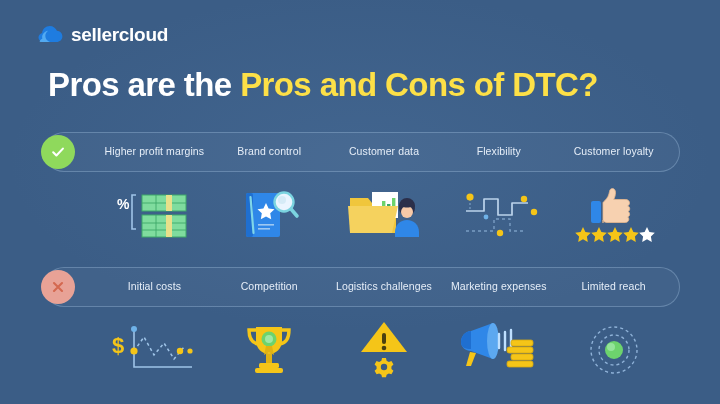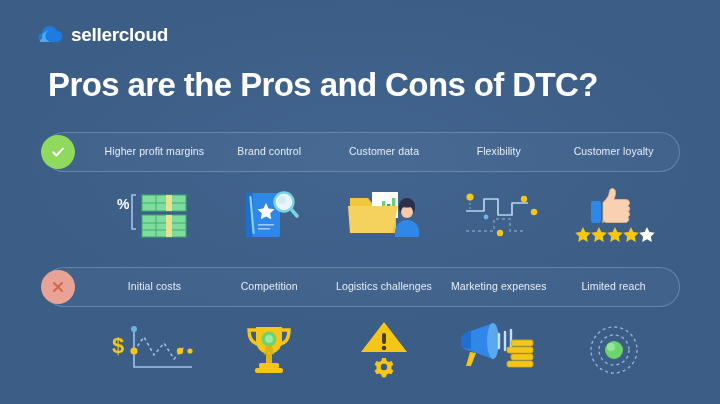--- a/index.html
+++ b/index.html
@@ -53,21 +53,21 @@
     position: absolute;
     left: 48px;
     top: 66px;
     font-size: 33px;
     font-weight: 700;
     letter-spacing: -0.6px;
     color: #ffffff;
     white-space: nowrap;
     z-index: 5;
   }
-  .title .hl { color: #ffffff; }
+  .title .hl { color: #fde047; }
 
   
   .row {
     position: absolute;
     left: 44px;
     width: 636px;
     z-index: 4;
   }
   .row-pros  { top: 132px; }
   .row-cons  { top: 267px; }

